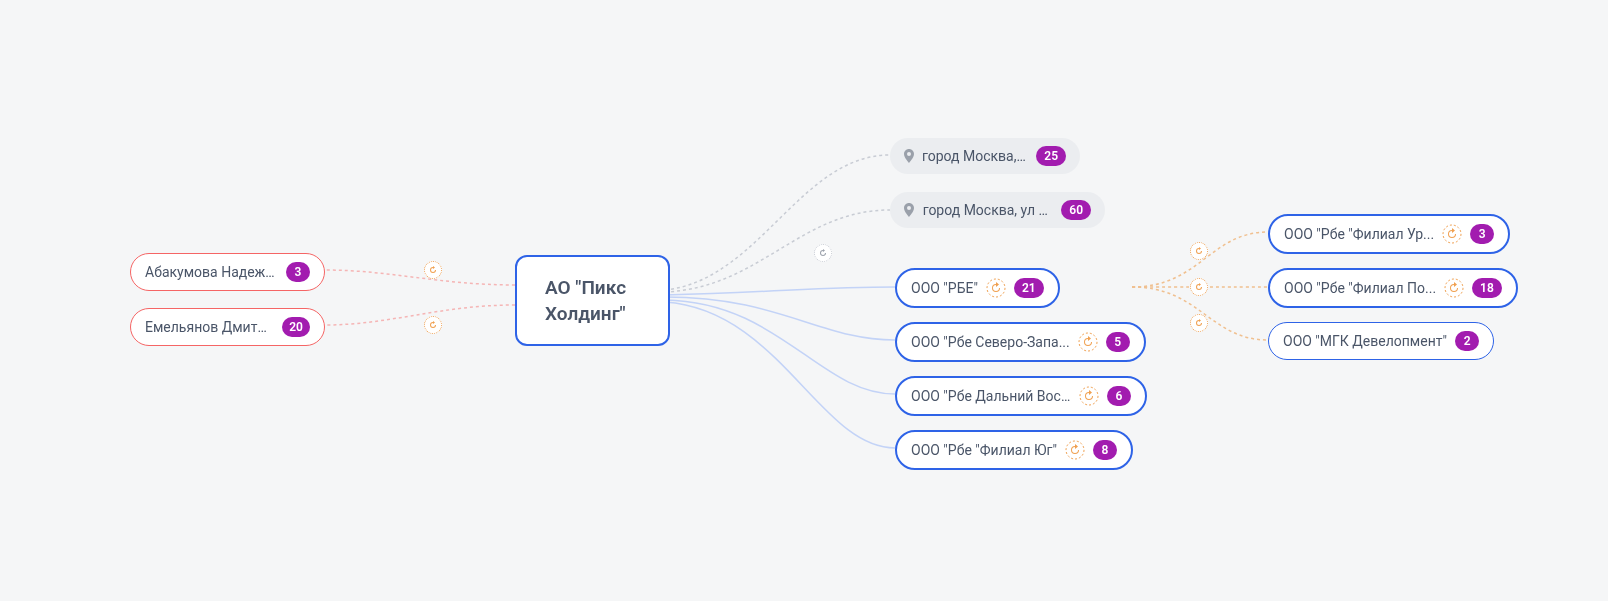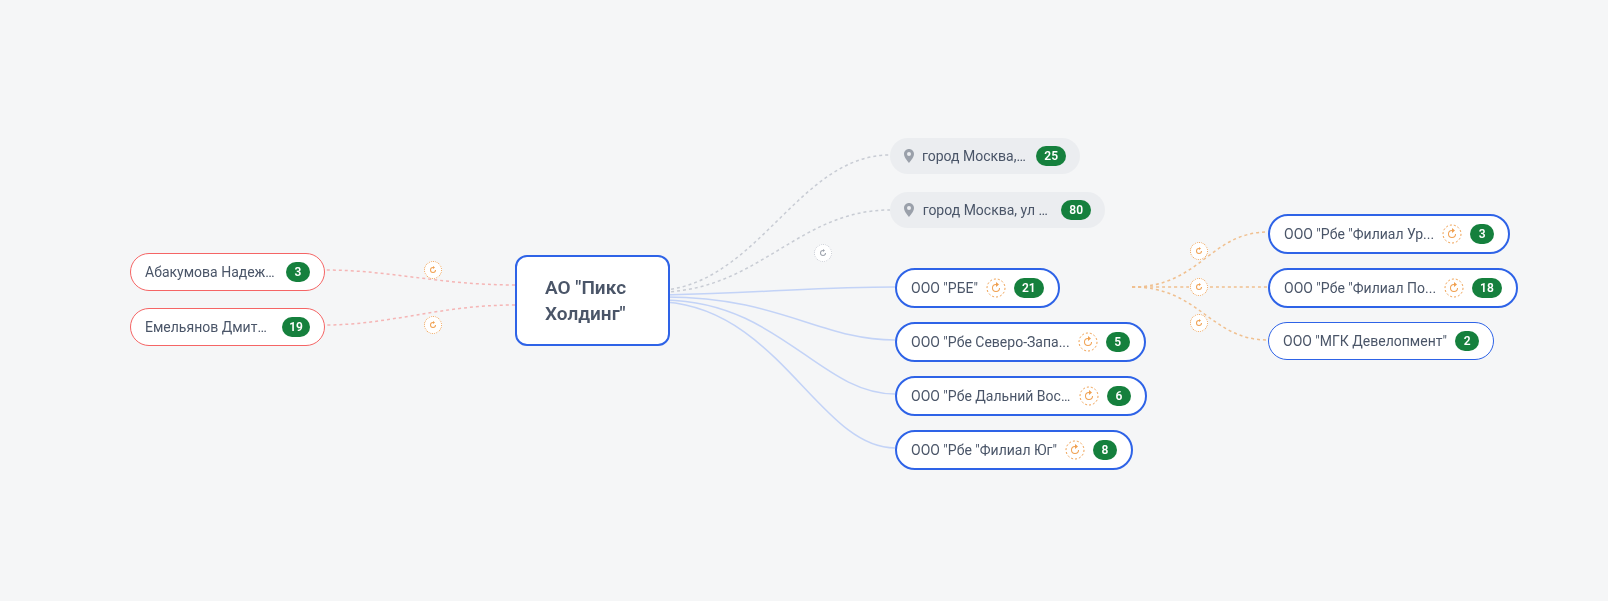--- a/index.html
+++ b/index.html
@@ -4,21 +4,21 @@
 <style>
 *{box-sizing:border-box;margin:0;padding:0}
 body{width:1608px;height:601px;background:#f5f6f7;font-family:-apple-system,BlinkMacSystemFont,"Segoe UI",Roboto,sans-serif;position:relative;overflow:hidden}
 svg.connections{position:absolute;top:0;left:0;width:1608px;height:601px;pointer-events:none}
 .node{position:absolute;display:flex;align-items:center;background:#fff;border-radius:20px;padding:8px 14px;font-size:14px;color:#4a5568;white-space:nowrap}
 .central-node{position:absolute;background:#fff;border:2px solid #2e63e7;border-radius:12px;padding:18px 28px;font-size:19px;font-weight:600;color:#4a5568;line-height:1.35}
 .person-node{border:1px solid #f56565}
 .address-node{background:#ebedf0;border:none;color:#4a5568}
 .company-node{border:2px solid #2e63e7}
 .company-node.plain{border:1px solid #2e63e7}
-.badge{display:inline-flex;align-items:center;justify-content:center;min-width:24px;height:20px;padding:0 8px;border-radius:10px;background:#15803d;color:#fff;font-size:12px;font-weight:600;margin-left:8px}
+.badge{display:inline-flex;align-items:center;justify-content:center;min-width:24px;height:20px;padding:0 8px;border-radius:10px;background:#a21caf;color:#fff;font-size:12px;font-weight:600;margin-left:8px}
 .pin-icon{width:10px;height:14px;margin-right:8px;flex-shrink:0}
 .refresh-icon{width:20px;height:20px;margin-left:8px;flex-shrink:0}
 .label{overflow:hidden;text-overflow:ellipsis;max-width:160px}
 .address-node .label{max-width:130px}
 .mid-marker{position:absolute;width:18px;height:18px;border-radius:50%;background:#fff;border:1px dotted #f0a050;display:flex;align-items:center;justify-content:center}
 .mid-marker svg{width:10px;height:10px}
 </style>
 </head>
 <body>
 
@@ -44,21 +44,21 @@
   <span>АО "Пикс</span><br>
   <span>Холдинг"</span>
 </div>
 
 <div class="node person-node" style="left:130px;top:253px;width:195px;justify-content:space-between">
   <span class="label">Абакумова Надежда...</span>
   <span class="badge">3</span>
 </div>
 <div class="node person-node" style="left:130px;top:308px;width:195px;justify-content:space-between">
   <span class="label">Емельянов Дмитрий...</span>
-  <span class="badge">19</span>
+  <span class="badge">20</span>
 </div>
 
 <div class="mid-marker" style="left:424px;top:261px">
   <svg viewBox="0 0 20 20">
       <path d="M4 10a6 6 0 0 1 6-6V2l4 3-4 3V6a4 4 0 1 0 4 4h2a6 6 0 1 1-12 0z" fill="#f0a050"></path>
     </svg>
 </div>
 <div class="mid-marker" style="left:424px;top:316px">
   <svg viewBox="0 0 20 20">
       <path d="M4 10a6 6 0 0 1 6-6V2l4 3-4 3V6a4 4 0 1 0 4 4h2a6 6 0 1 1-12 0z" fill="#f0a050"></path>
@@ -70,21 +70,21 @@
       <path d="M5 0C2.2 0 0 2.2 0 5c0 3.5 5 9 5 9s5-5.5 5-9C10 2.2 7.8 0 5 0zm0 7a2 2 0 1 1 0-4 2 2 0 0 1 0 4z" fill="#9aa0aa"></path>
     </svg>
   <span class="label" style="flex:1">город Москва, ул...</span>
   <span class="badge">25</span>
 </div>
 <div class="node address-node" style="left:890px;top:192px;width:215px;justify-content:space-between">
   <svg class="pin-icon" viewBox="0 0 10 14">
       <path d="M5 0C2.2 0 0 2.2 0 5c0 3.5 5 9 5 9s5-5.5 5-9C10 2.2 7.8 0 5 0zm0 7a2 2 0 1 1 0-4 2 2 0 0 1 0 4z" fill="#9aa0aa"></path>
     </svg>
   <span class="label" style="flex:1">город Москва, ул 1-Я...</span>
-  <span class="badge">80</span>
+  <span class="badge">60</span>
 </div>
 
 <div class="mid-marker" style="left:814px;top:244px;border-color:#c8ccd4">
   <svg viewBox="0 0 20 20">
       <path d="M4 10a6 6 0 0 1 6-6V2l4 3-4 3V6a4 4 0 1 0 4 4h2a6 6 0 1 1-12 0z" fill="#9aa0aa"></path>
     </svg>
 </div>
 
 <div class="node company-node" style="left:895px;top:268px">
   <span class="label">ООО "РБЕ"</span>

